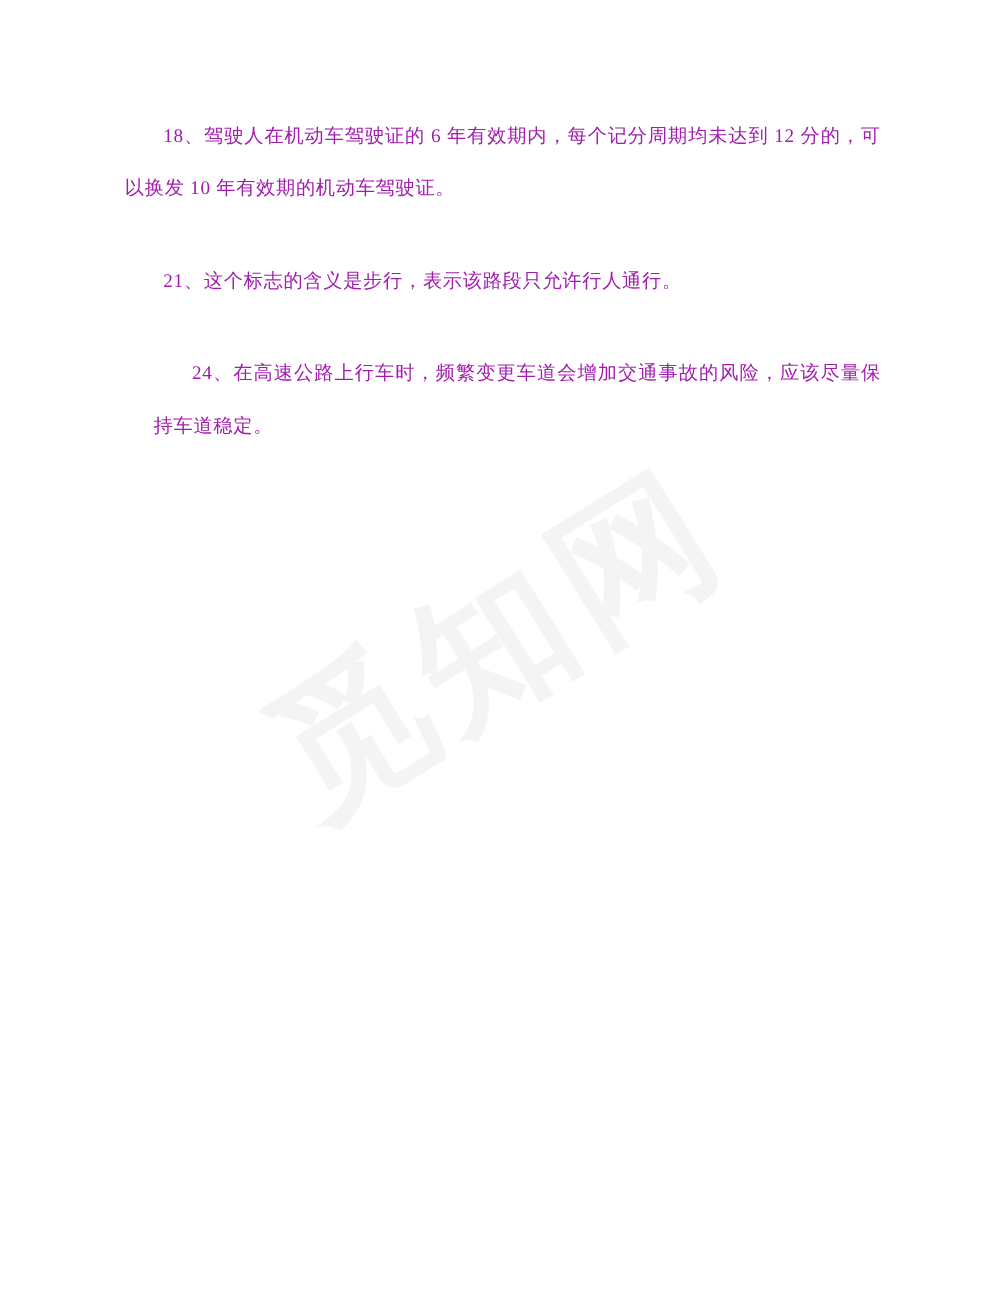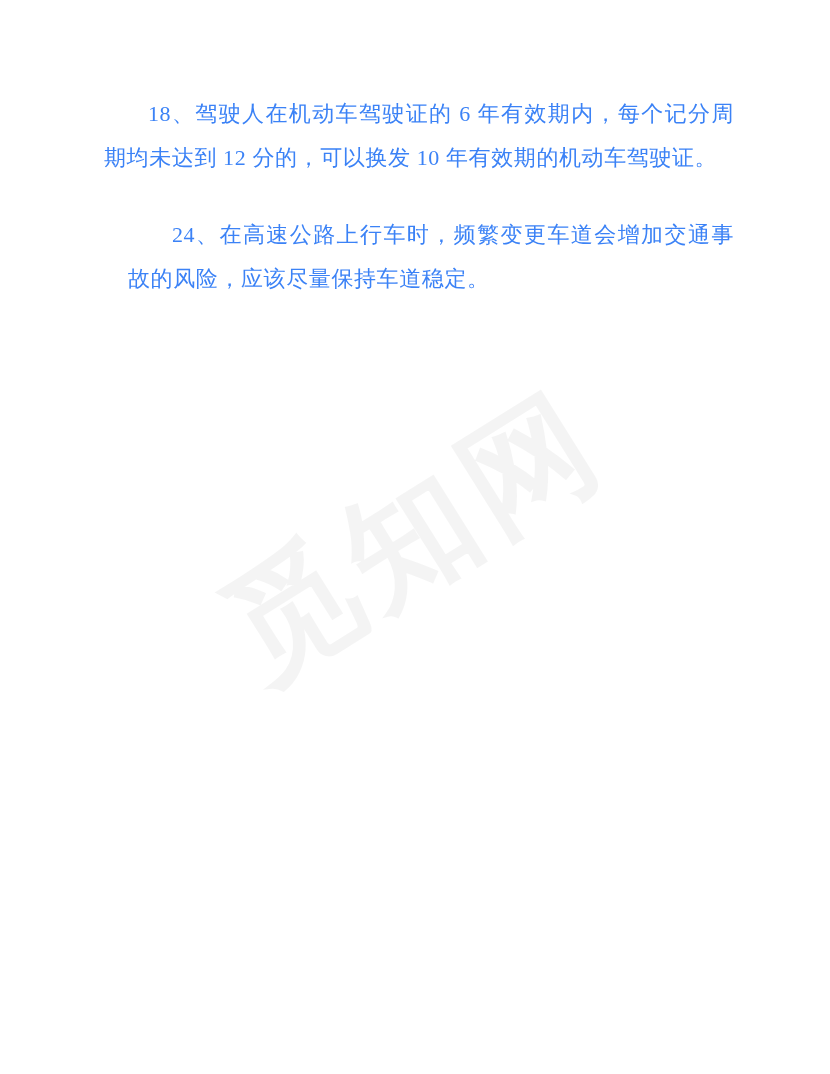--- a/index.html
+++ b/index.html
@@ -37,39 +37,40 @@
     pointer-events: none;
     user-select: none;
     z-index: 0;
   }
   .content {
     position: relative;
     z-index: 1;
   }
   p.para {
     margin: 0 0 33px 0;
-    font-size: 22px;
+    font-size: 16px;
     line-height: 44px;
     text-align: justify;
     text-justify: inter-ideograph;
     text-indent: 2em;
     letter-spacing: 0.6px;
-    color: #3b82f6;
+    color: #a21caf;
     font-family: Liberation Serif, serif;
   }
   p.para:last-child {
     margin-bottom: 0;
     margin-left: 24px;
   }
 </style>
 </head>
 <body>
 
 <div class="page">
 
   <div class="watermark">觅知网</div>
 
   <div class="content">
     <p class="para">18、驾驶人在机动车驾驶证的 6 年有效期内，每个记分周期均未达到 12 分的，可以换发 10 年有效期的机动车驾驶证。</p>
+    <p class="para">21、这个标志的含义是步行，表示该路段只允许行人通行。</p>
     <p class="para">24、在高速公路上行车时，频繁变更车道会增加交通事故的风险，应该尽量保持车道稳定。</p>
   </div>
 
 </div>
 
 </body></html>

